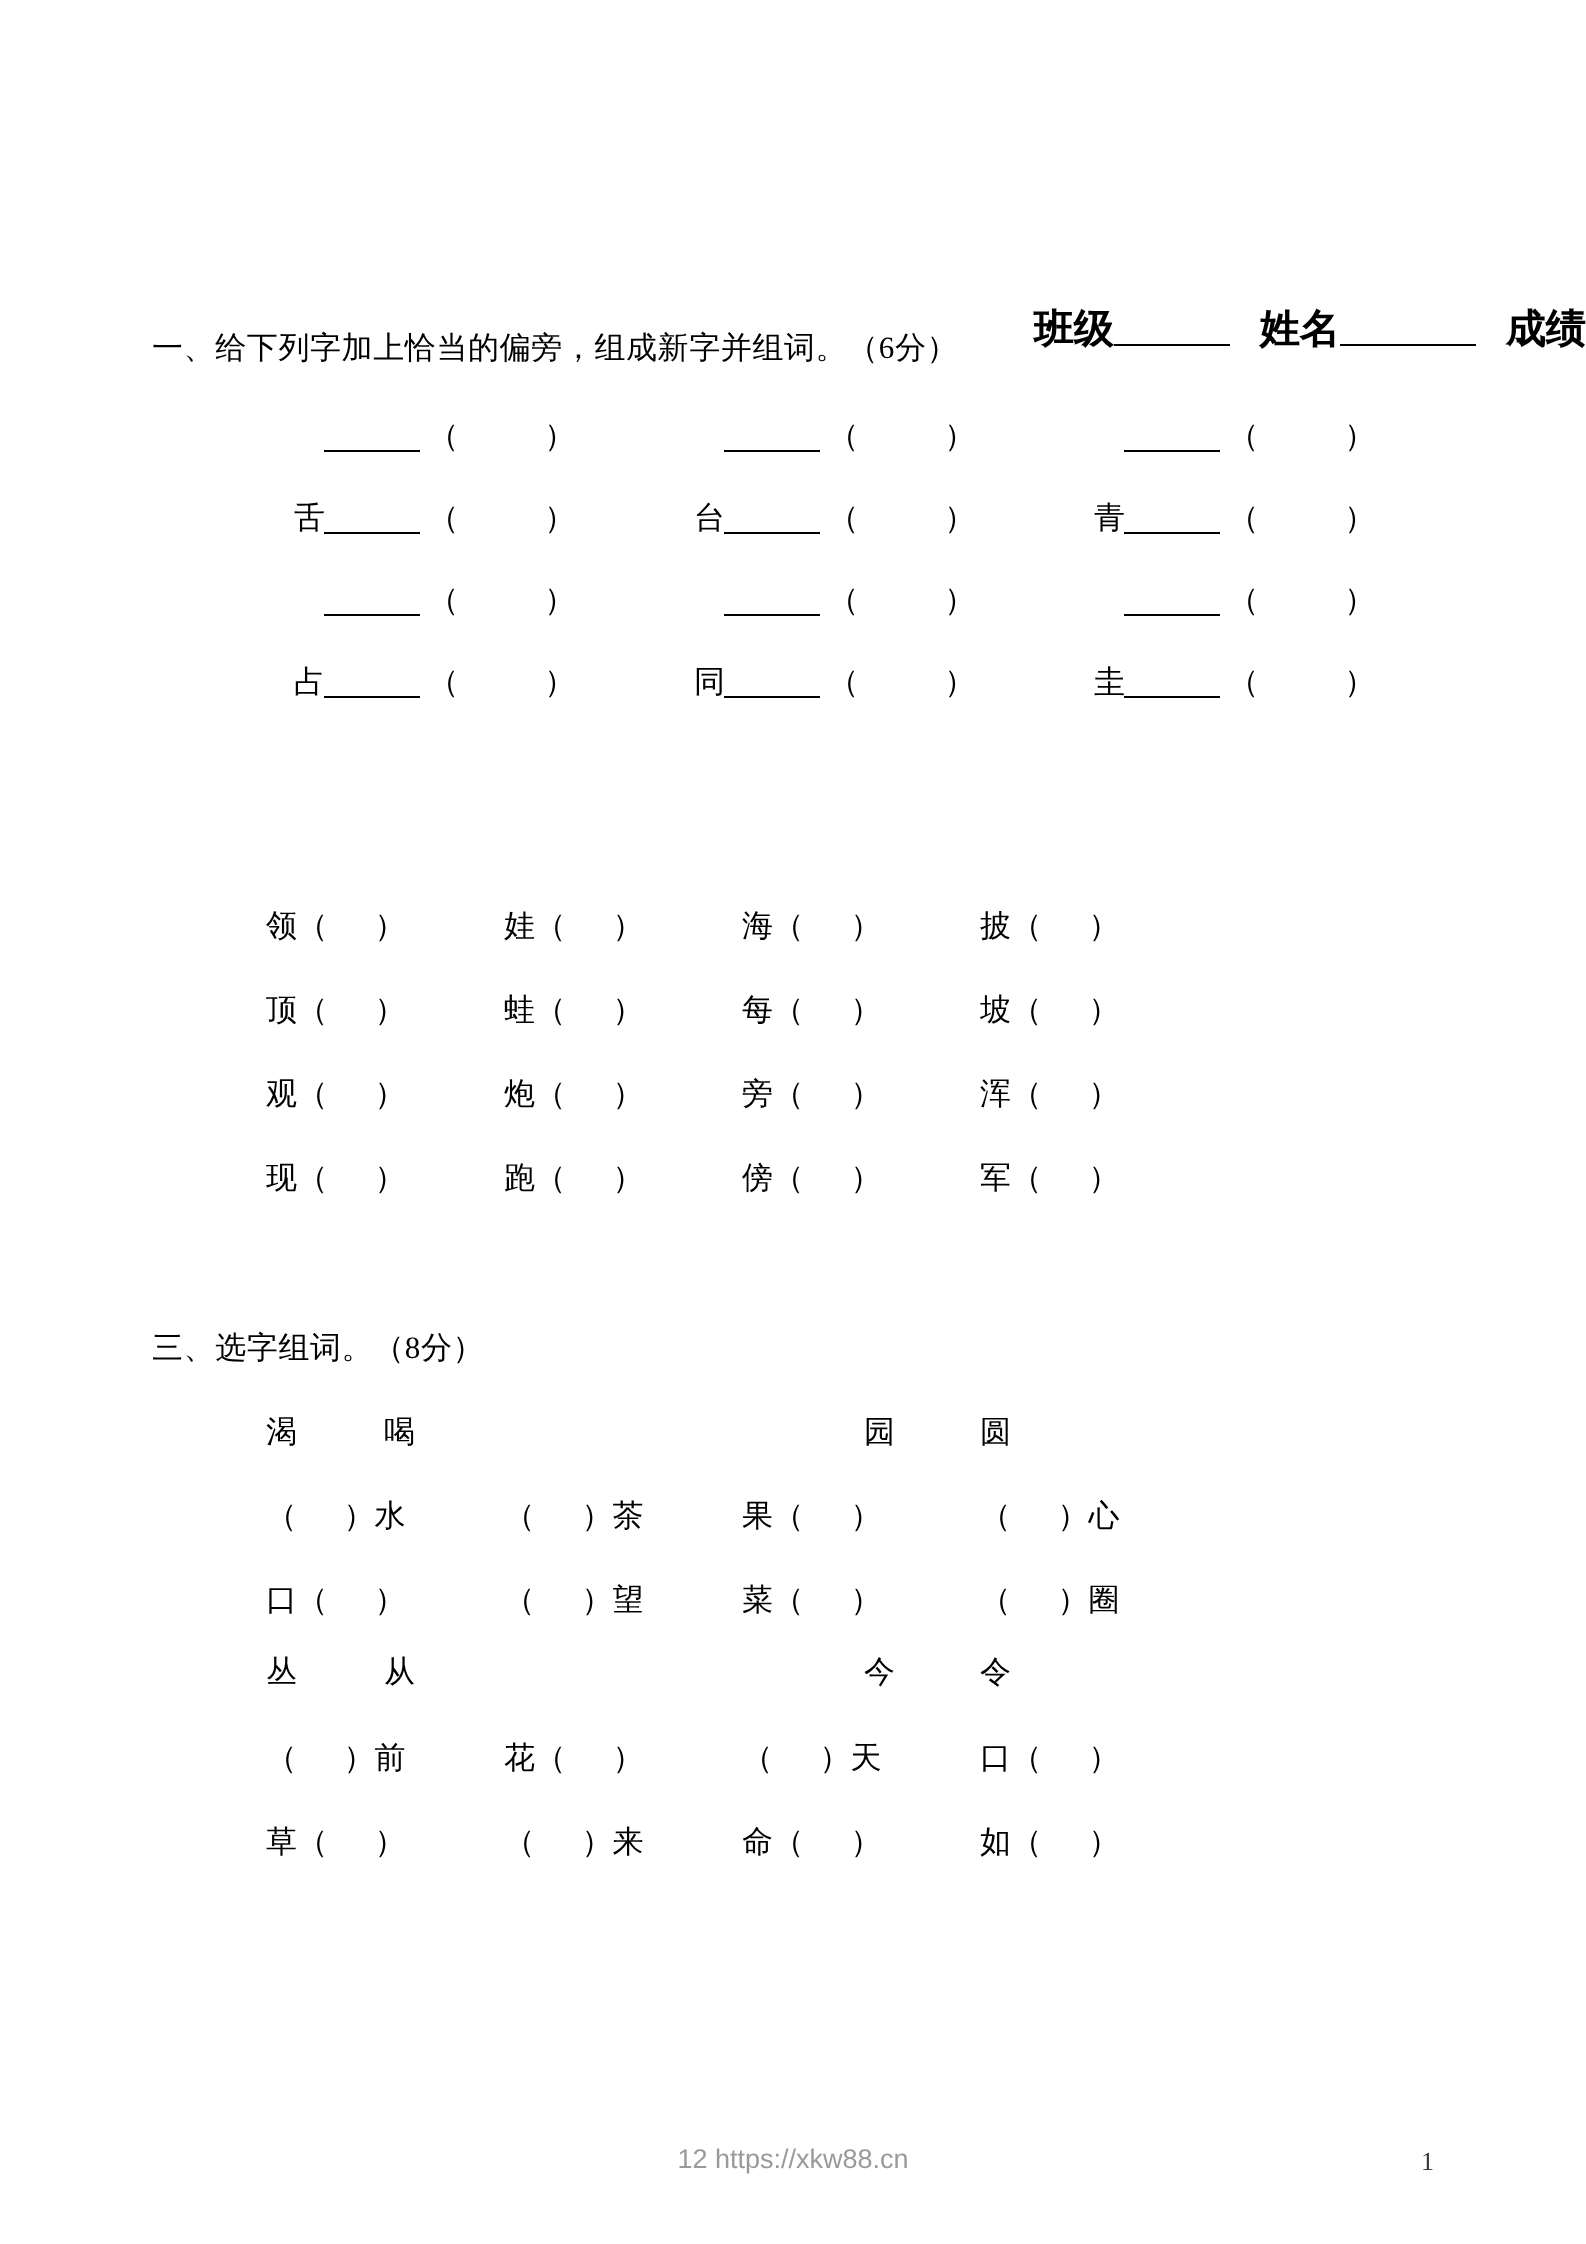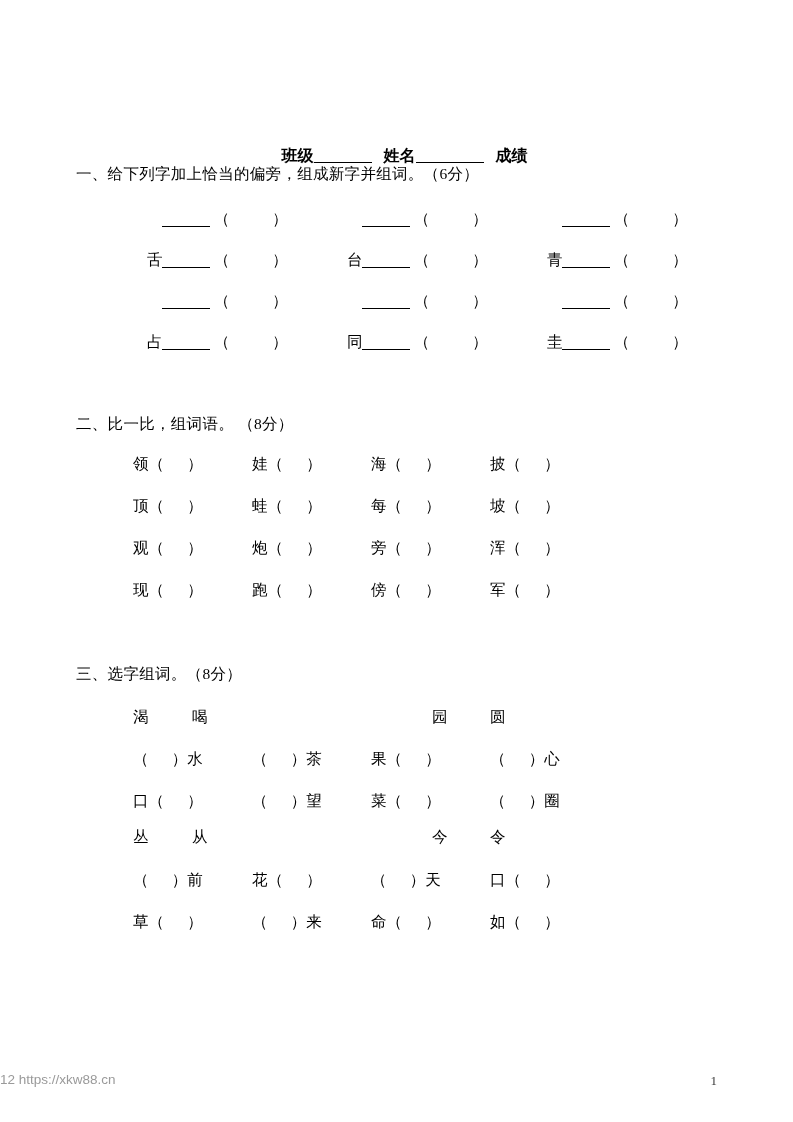--- a/index.html
+++ b/index.html
@@ -34,22 +34,22 @@
     letter-spacing: 0.5px;
     font-family: "Liberation Serif", "DejaVu Serif", serif;
   }
 
   
   .info-line {
     position: absolute;
     top: 128px;
     left: 0;
     width: 793px;
-    text-align: center;
-    font-size: 16px;
+    text-align: right;
+    font-size: 20px;
     font-weight: bold;
     white-space: pre;
   }
   .blank-ul {
     display: inline-block;
     border-bottom: 1.4px solid #000;
     vertical-align: -2px;
   }
   .ul-class { width: 58px; }
   .ul-name  { width: 68px; }
@@ -108,21 +108,21 @@
     font-size: 15.5px;
     line-height: 24px;
   }
 
   
   .footer-wm {
     position: absolute;
     top: 1072px;
     left: 0;
     width: 793px;
-    text-align: left;
+    text-align: center;
     font-size: 13.5px;
     color: #9a9a9a;
     font-family: "Liberation Sans", sans-serif;
   }
   .page-num {
     position: absolute;
     top: 1073px;
     right: 76px;
     font-size: 13px;
     color: #3a3a3a;
@@ -138,21 +138,20 @@
   <div class="info-line">
     <span>班级</span><span class="blank-ul ul-class"></span><span>   </span><span>姓名</span><span class="blank-ul ul-name"></span><span>   </span><span>成绩</span>
   </div>
 
   <div class="sec-head" id="sec1-head">一、给下列字加上恰当的偏旁，组成新字并组词。（6分）</div>
   <div class="row" id="s1-r1" style="top: 207px;"><div class="cell s1cell" style="left: 147px;"><span class="lead"></span><span class="line"></span><span class="paren">（           ）</span></div><div class="cell s1cell" style="left: 347px;"><span class="lead"></span><span class="line"></span><span class="paren">（           ）</span></div><div class="cell s1cell" style="left: 547px;"><span class="lead"></span><span class="line"></span><span class="paren">（           ）</span></div></div>
   <div class="row" id="s1-r2" style="top: 248px;"><div class="cell s1cell" style="left: 147px;"><span class="lead">舌</span><span class="line"></span><span class="paren">（           ）</span></div><div class="cell s1cell" style="left: 347px;"><span class="lead">台</span><span class="line"></span><span class="paren">（           ）</span></div><div class="cell s1cell" style="left: 547px;"><span class="lead">青</span><span class="line"></span><span class="paren">（           ）</span></div></div>
   <div class="row" id="s1-r3" style="top: 289px;"><div class="cell s1cell" style="left: 147px;"><span class="lead"></span><span class="line"></span><span class="paren">（           ）</span></div><div class="cell s1cell" style="left: 347px;"><span class="lead"></span><span class="line"></span><span class="paren">（           ）</span></div><div class="cell s1cell" style="left: 547px;"><span class="lead"></span><span class="line"></span><span class="paren">（           ）</span></div></div>
   <div class="row" id="s1-r4" style="top: 330px;"><div class="cell s1cell" style="left: 147px;"><span class="lead">占</span><span class="line"></span><span class="paren">（           ）</span></div><div class="cell s1cell" style="left: 347px;"><span class="lead">同</span><span class="line"></span><span class="paren">（           ）</span></div><div class="cell s1cell" style="left: 547px;"><span class="lead">圭</span><span class="line"></span><span class="paren">（           ）</span></div></div>
 
-  <div class="sec-head" id="sec2-head">二、比一比，组词语。 （8分）</div>
   <div class="row" id="s2-r1" style="top: 452px;"><div class="cell" style="left: 133px;">领（      ）</div><div class="cell" style="left: 252px;">娃（      ）</div><div class="cell" style="left: 371px;">海（      ）</div><div class="cell" style="left: 490px;">披（      ）</div></div>
   <div class="row" id="s2-r2" style="top: 494px;"><div class="cell" style="left: 133px;">顶（      ）</div><div class="cell" style="left: 252px;">蛙（      ）</div><div class="cell" style="left: 371px;">每（      ）</div><div class="cell" style="left: 490px;">坡（      ）</div></div>
   <div class="row" id="s2-r3" style="top: 536px;"><div class="cell" style="left: 133px;">观（      ）</div><div class="cell" style="left: 252px;">炮（      ）</div><div class="cell" style="left: 371px;">旁（      ）</div><div class="cell" style="left: 490px;">浑（      ）</div></div>
   <div class="row" id="s2-r4" style="top: 578px;"><div class="cell" style="left: 133px;">现（      ）</div><div class="cell" style="left: 252px;">跑（      ）</div><div class="cell" style="left: 371px;">傍（      ）</div><div class="cell" style="left: 490px;">军（      ）</div></div>
 
   <div class="sec-head" id="sec3-head">三、选字组词。（8分）</div>
   <div class="row" id="s3-b1-pairs" style="top: 705px;"><div class="pairchar" style="left: 133px;">渴</div><div class="pairchar" style="left: 192px;">喝</div><div class="pairchar" style="left: 432px;">园</div><div class="pairchar" style="left: 490px;">圆</div></div>
   <div class="row" id="s3-b1-r1" style="top: 747px;"><div class="cell" style="left: 133px;">（      ）水</div><div class="cell" style="left: 252px;">（      ）茶</div><div class="cell" style="left: 371px;">果（      ）</div><div class="cell" style="left: 490px;">（      ）心</div></div>
   <div class="row" id="s3-b1-r2" style="top: 789px;"><div class="cell" style="left: 133px;">口（      ）</div><div class="cell" style="left: 252px;">（      ）望</div><div class="cell" style="left: 371px;">菜（      ）</div><div class="cell" style="left: 490px;">（      ）圈</div></div>
   <div class="row" id="s3-b2-pairs" style="top: 825px;"><div class="pairchar" style="left: 133px;">丛</div><div class="pairchar" style="left: 192px;">从</div><div class="pairchar" style="left: 432px;">今</div><div class="pairchar" style="left: 490px;">令</div></div>

